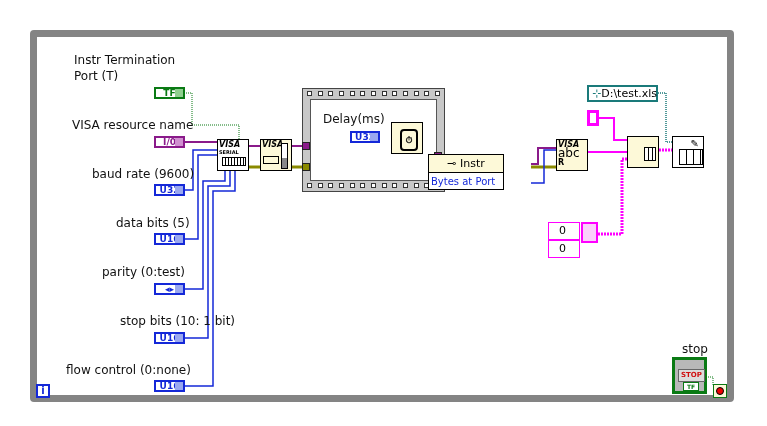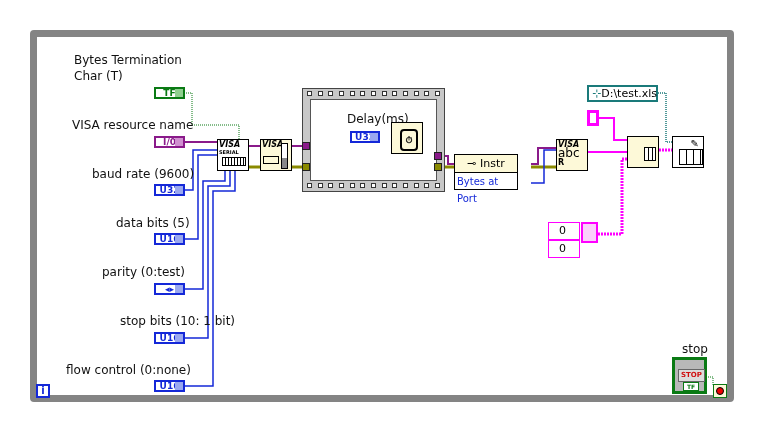--- a/index.html
+++ b/index.html
@@ -53,21 +53,21 @@
   <polyline points="588,152 627,152" fill="none" stroke="#ff00ff" stroke-width="2"></polyline>
   <polyline points="599,118 614,118 614,140 627,140" fill="none" stroke="#ff00ff" stroke-width="2"></polyline>
   <polyline points="598,234 622,234 622,159 627,159" fill="none" stroke="#ff00ff" stroke-width="3" stroke-dasharray="2,1"></polyline>
   <polyline points="659,150 672,150" fill="none" stroke="#ff00ff" stroke-width="3" stroke-dasharray="2,1"></polyline>
 
   <polyline points="658,93 666,93 666,142 672,142" fill="none" stroke="#1a7a7a" stroke-width="1.5" stroke-dasharray="1,1"></polyline>
 
   <polyline points="706,377 713,377 713,386" fill="none" stroke="#0a7a14" stroke-width="1" stroke-dasharray="1,1"></polyline>
 </svg>
 
-<div class="lbl" style="left:74px;top:52px;line-height:16px;"><span>Bytes Termination</span><br><span>Char (T)</span></div>
+<div class="lbl" style="left:74px;top:52px;line-height:16px;"><span>Instr Termination</span><br><span>Port (T)</span></div>
 <div class="lbl" style="left:72px;top:118px;">VISA resource name</div>
 <div class="lbl" style="left:92px;top:167px;">baud rate (9600)</div>
 <div class="lbl" style="left:116px;top:216px;">data bits (5)</div>
 <div class="lbl" style="left:102px;top:265px;">parity (0:test)</div>
 <div class="lbl" style="left:80px;top:314px;margin-left:40px;">stop bits (10: 1 bit)</div>
 <div class="lbl" style="left:66px;top:363px;">flow control (0:none)</div>
 
 <div class="ctrl green" style="left:154px;top:87px;width:31px;"><span>TF</span><span class="tip"></span></div>
 <div class="ctrl purple" style="left:154px;top:136px;width:31px;"><span>I/0</span><span class="tip"></span></div>
 <div class="ctrl blue" style="left:154px;top:184px;width:31px;"><span>U32</span><span class="tip"></span></div>
@@ -118,27 +118,27 @@
       <span></span>
       <span></span>
       <span></span>
       <span></span>
     </div>
 </div>
 <div class="term" style="left:302px;top:142px;background:#8a1a8a;"></div>
 <div class="term" style="left:302px;top:163px;background:#8a8a00;"></div>
 <div class="term" style="left:434px;top:152px;background:#8a1a8a;"></div>
 <div class="term" style="left:434px;top:163px;background:#8a8a00;"></div>
-<div class="lbl" style="left:323px;top:112px;margin-left:24px;">Delay(ms)</div>
+<div class="lbl" style="left:323px;top:112px;">Delay(ms)</div>
 <div class="ctrl blue" style="left:350px;top:131px;width:30px;"><span>U32</span><span class="tip"></span></div>
 <div class="node" style="left:391px;top:122px;width:32px;height:32px;">
   <div style="position:absolute;left:8px;top:6px;width:14px;height:18px;border:2px solid #000;border-radius:4px;font-size:9px;font-style:normal;text-align:center;line-height:18px;">⏱</div>
 </div>
 
-<div style="position:absolute;left:454px;top:154px;width:64px;height:36px;border:1px solid #000;box-sizing:border-box;background:#fff;">
+<div style="position:absolute;left:428px;top:154px;width:76px;height:36px;border:1px solid #000;box-sizing:border-box;background:#fff;">
   <div style="height:17px;background:#fdf9d8;border-bottom:1px solid #000;font-size:11px;text-align:center;line-height:17px;">⊸ <span>Instr</span></div>
   <div style="font-size:10px;color:#1428d8;padding-left:2px;line-height:17px;">Bytes at Port</div>
 </div>
 
 <div class="node" style="left:556px;top:139px;width:32px;height:32px;">
   <div style="padding-left:1px;line-height:9px;">VISA</div>
   <div style="font-style:normal;font-weight:normal;font-size:12px;padding-left:1px;line-height:9px;">abc</div>
   <div style="font-style:normal;font-size:8px;padding-left:1px;line-height:9px;">R</div>
 </div>
 

